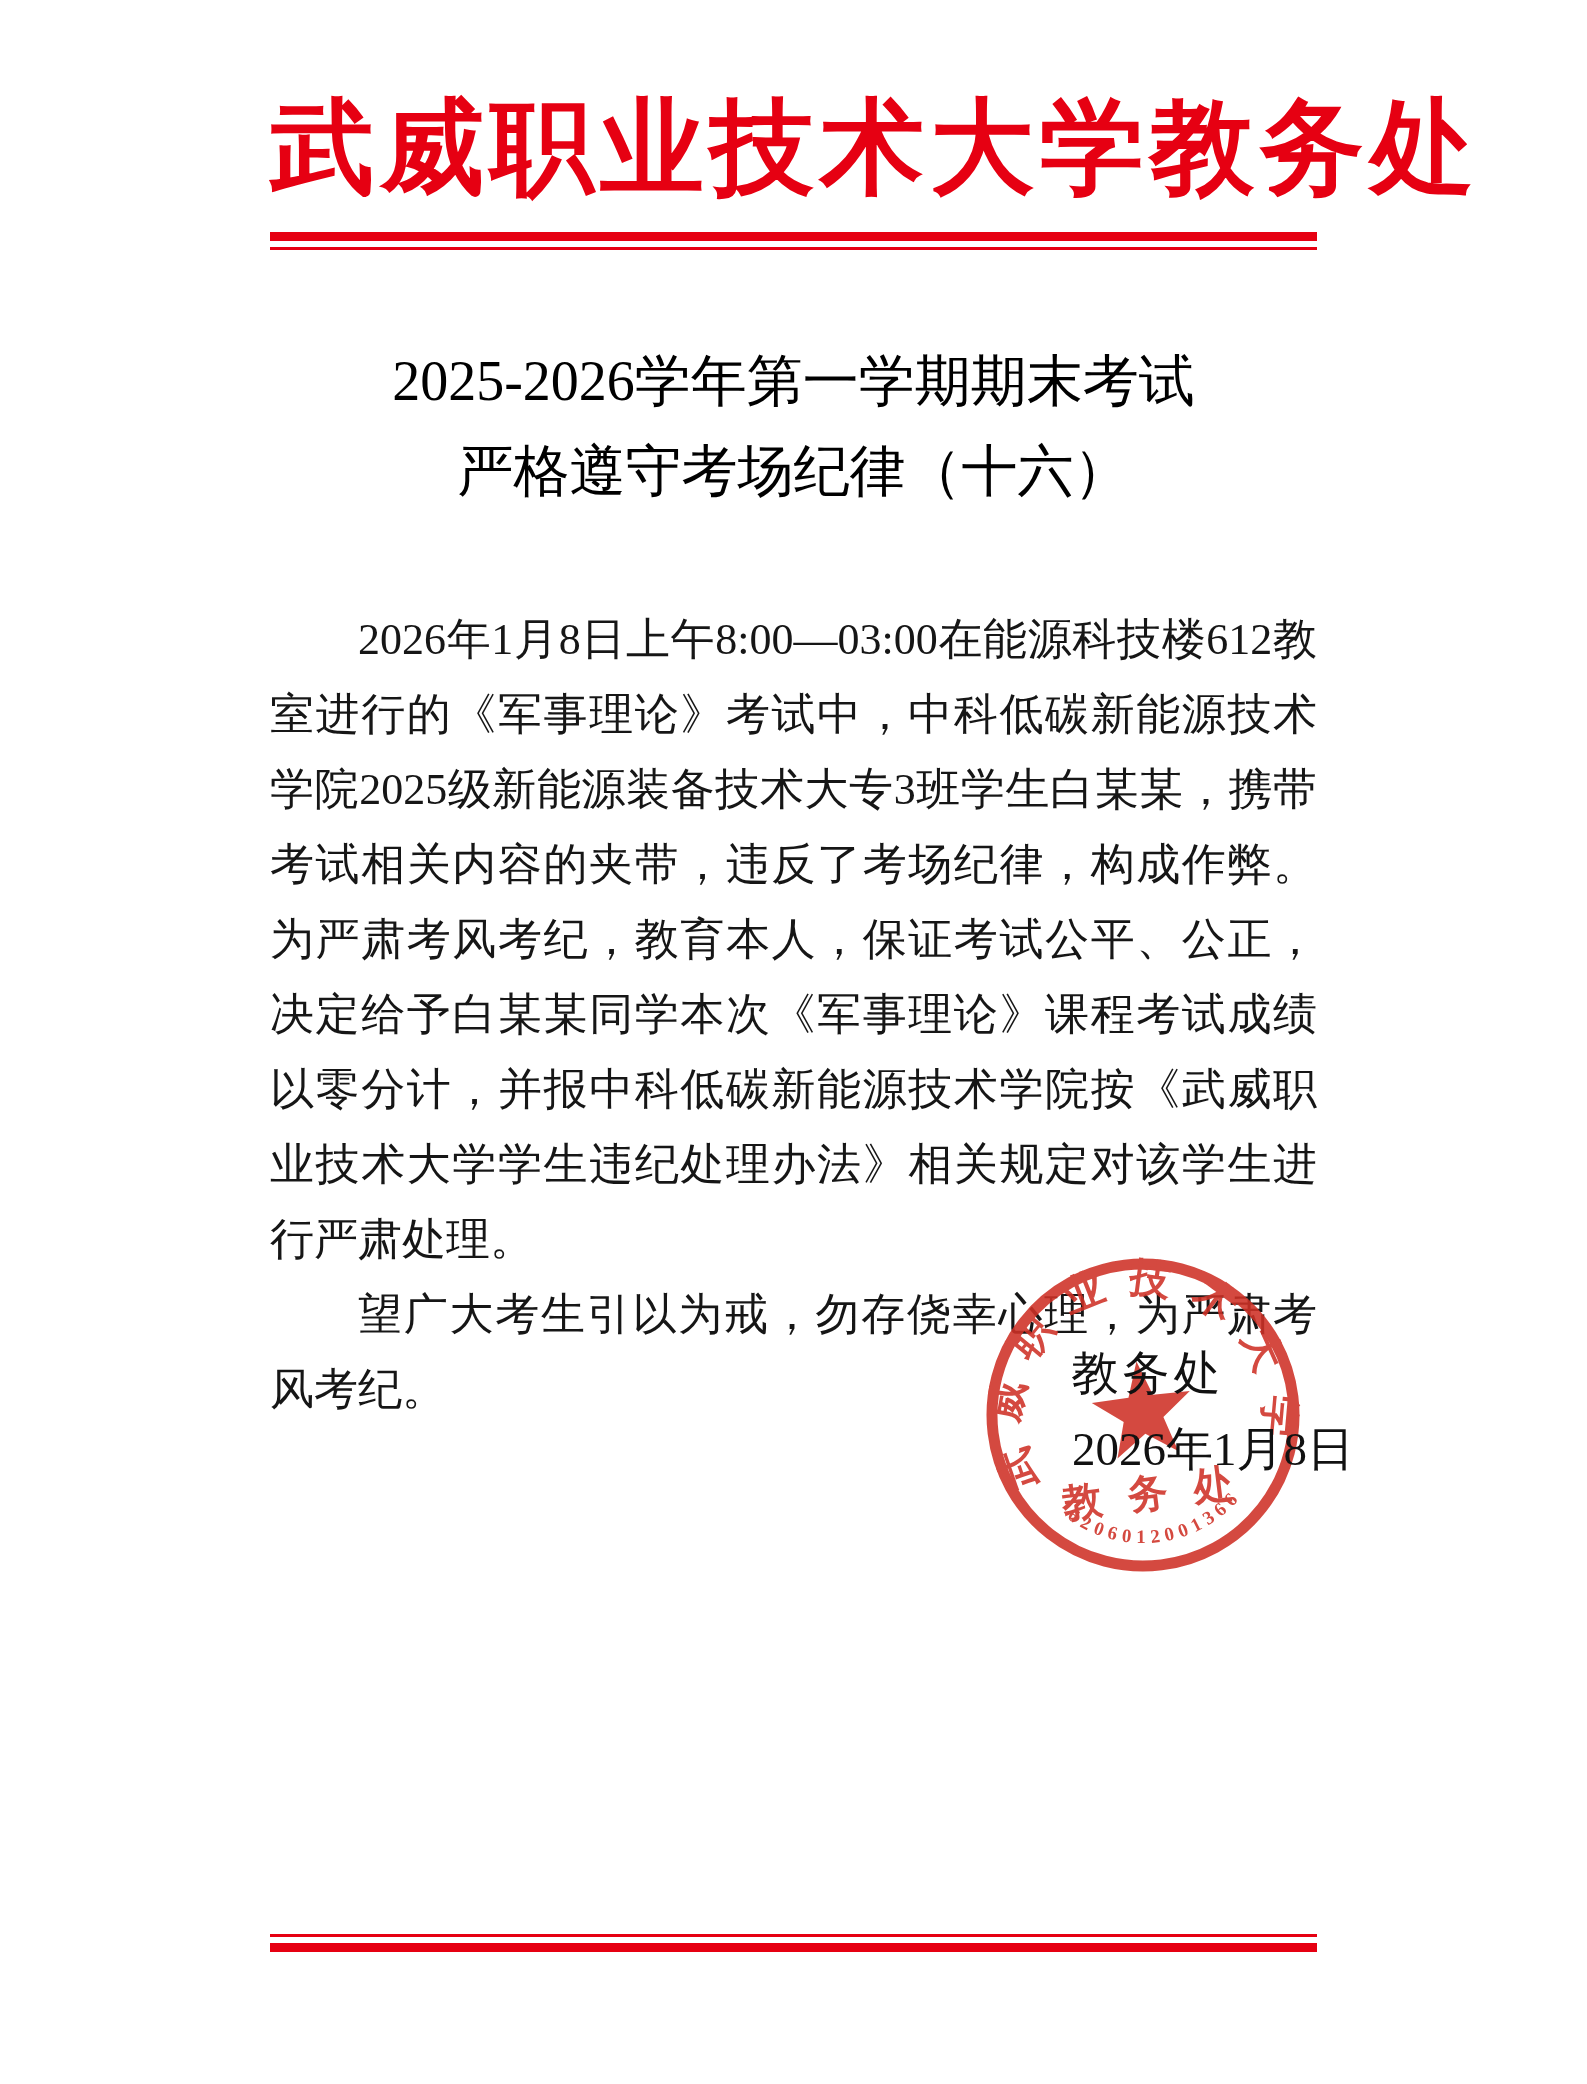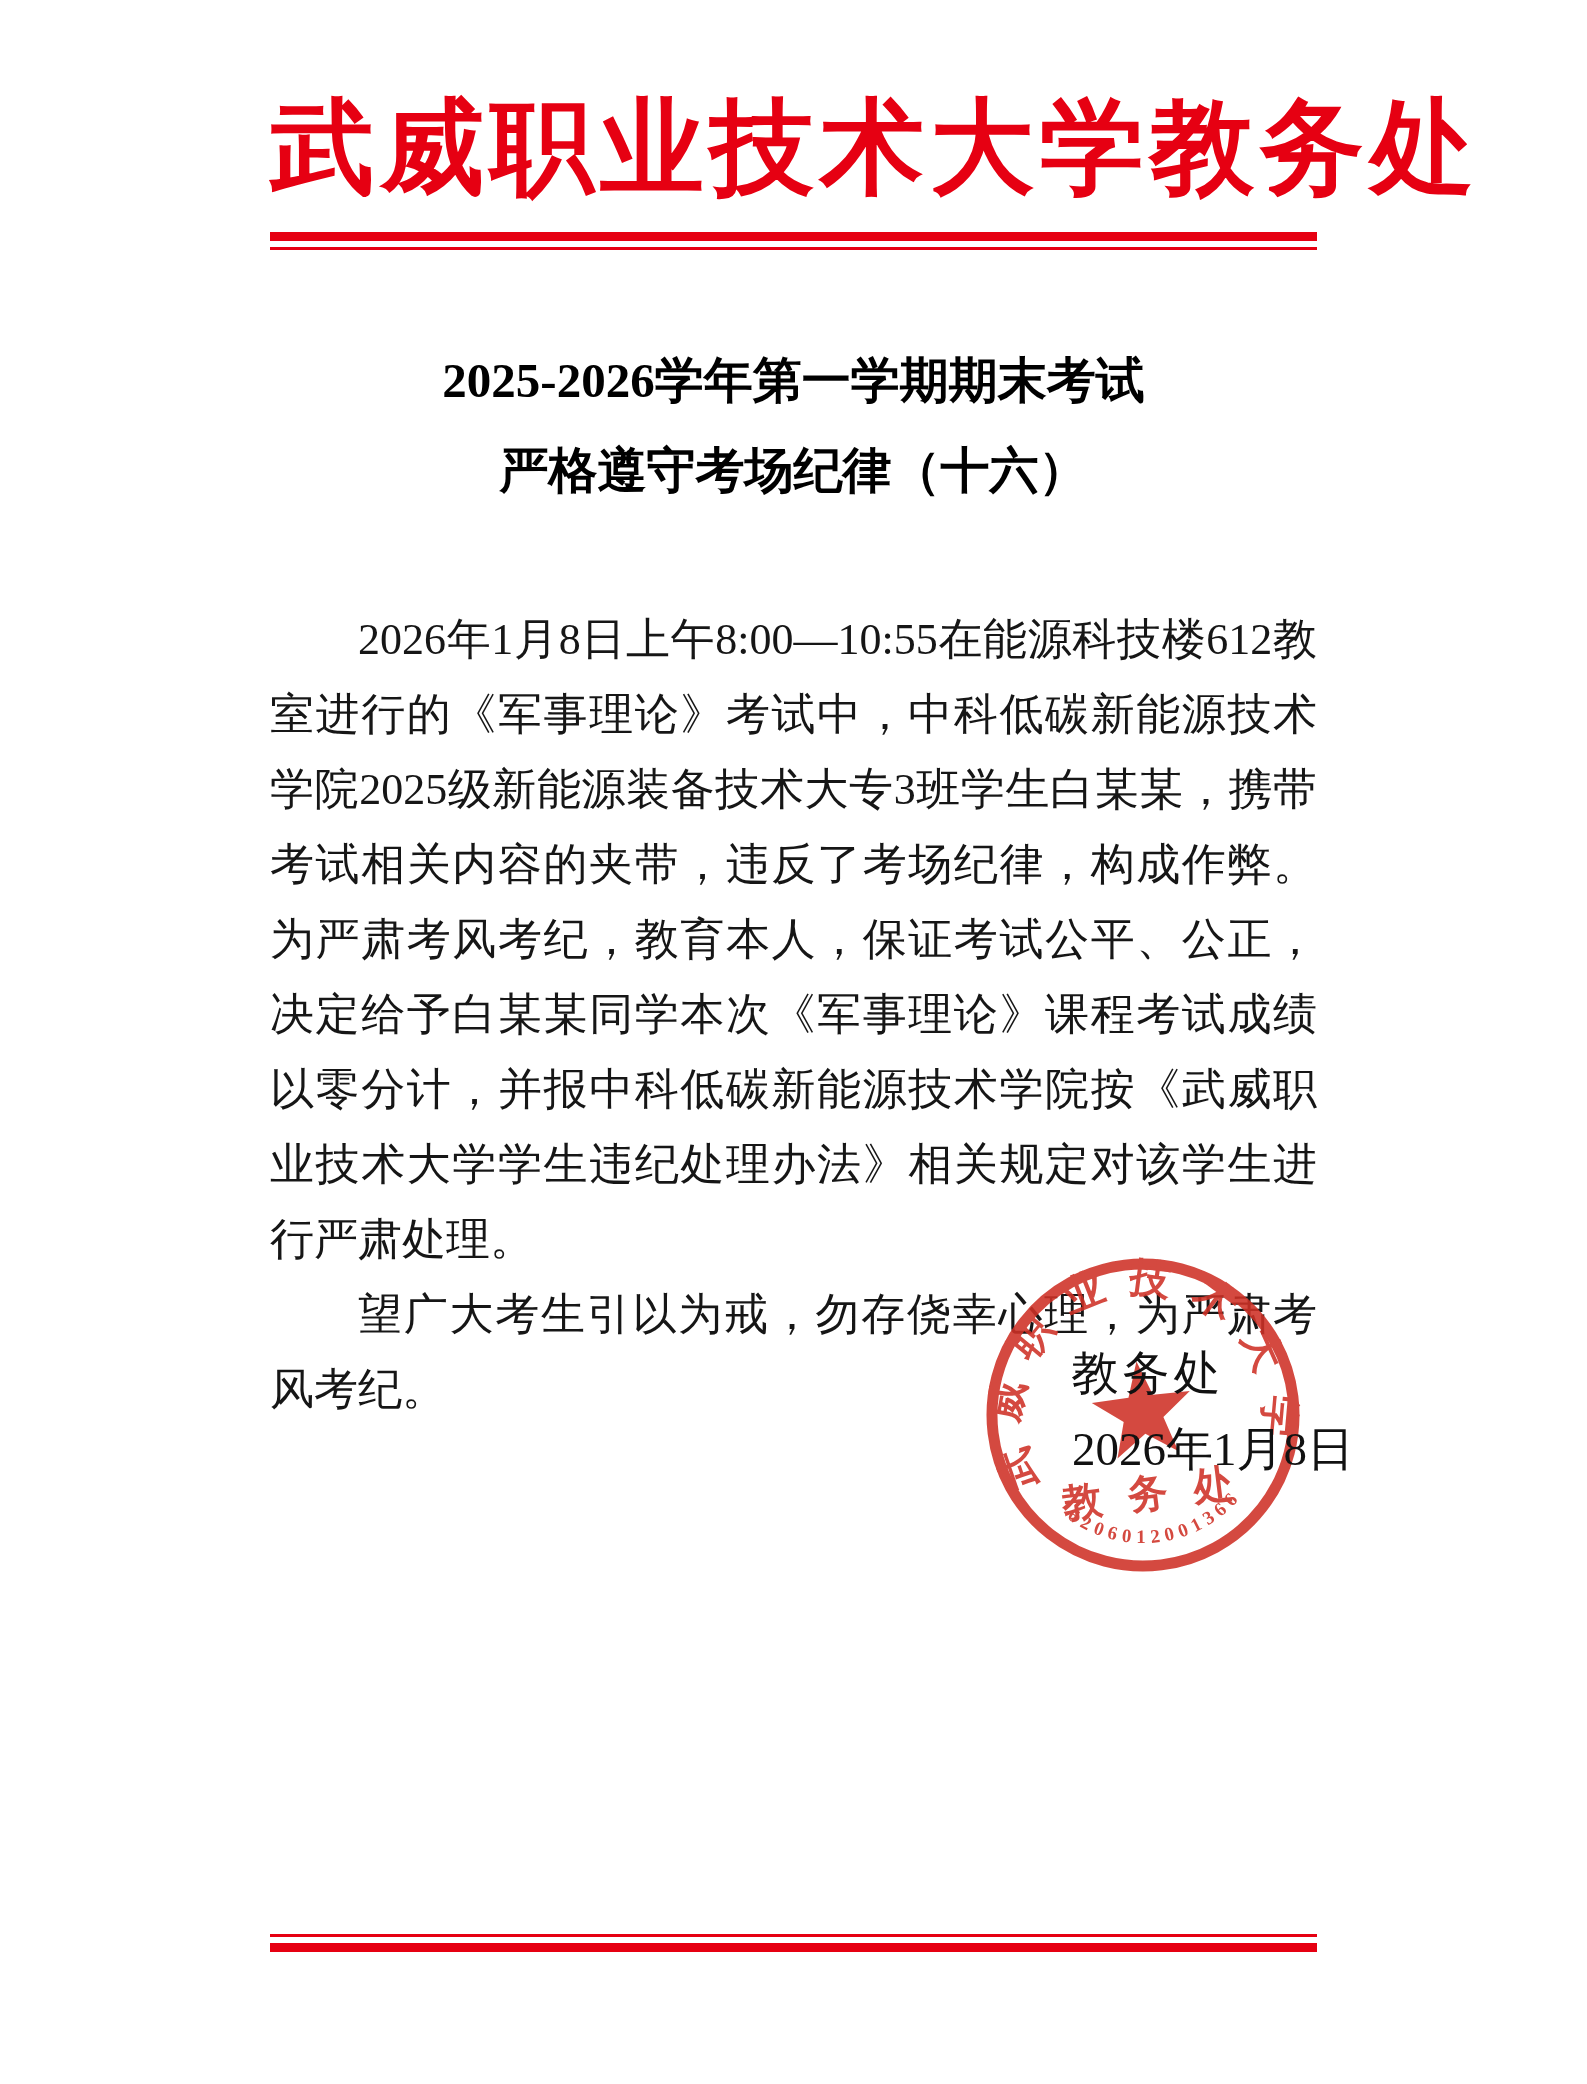--- a/index.html
+++ b/index.html
@@ -31,22 +31,22 @@
     border-top: 9px solid #e60012;
     border-bottom: 3px solid #e60012;
     height: 18px; 
     width: 100%;
   }
 
   .notice-title {
     margin-top: 86px;
     text-align: center;
     color: #000000;
-    font-size: 49px;
-    font-weight: bold;
+    font-size: 56px;
+    font-weight: normal;
     line-height: 90px;
   }
 
   .body-text {
     margin-top: 86px;
     color: #161616;
     font-size: 44px;
     line-height: 75px;
     text-align: justify;
   }
@@ -106,21 +106,21 @@
     <div class="letterhead">武威职业技术大学教务处</div>
 
     <div class="letterhead-rule"></div>
 
     <div class="notice-title">
       <div>2025-2026学年第一学期期末考试</div>
       <div>严格遵守考场纪律（十六）</div>
     </div>
 
     <div class="body-text">
-      <p>2026年1月8日上午8:00—10:55在能源科技楼612教室进行的《军事理论》考试中，中科低碳新能源技术学院2025级新能源装备技术大专3班学生白某某，携带考试相关内容的夹带，违反了考场纪律，构成作弊。为严肃考风考纪，教育本人，保证考试公平、公正，决定给予白某某同学本次《军事理论》课程考试成绩以零分计，并报中科低碳新能源技术学院按《武威职业技术大学学生违纪处理办法》相关规定对该学生进行严肃处理。</p>
+      <p>2026年1月8日上午8:00—03:00在能源科技楼612教室进行的《军事理论》考试中，中科低碳新能源技术学院2025级新能源装备技术大专3班学生白某某，携带考试相关内容的夹带，违反了考场纪律，构成作弊。为严肃考风考纪，教育本人，保证考试公平、公正，决定给予白某某同学本次《军事理论》课程考试成绩以零分计，并报中科低碳新能源技术学院按《武威职业技术大学学生违纪处理办法》相关规定对该学生进行严肃处理。</p>
       <p>望广大考生引以为戒，勿存侥幸心理，为严肃考风考纪。</p>
     </div>
   </div>
 
   <div class="signature-dept">教务处</div>
 
   <div class="signature-date">2026年1月8日</div>
 
   <div class="seal">
     <svg viewBox="0 0 320 320" xmlns="http://www.w3.org/2000/svg">

